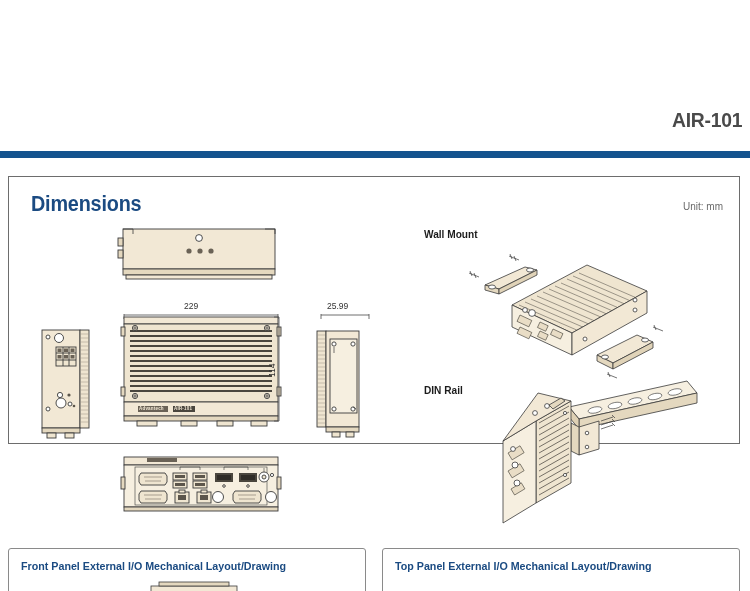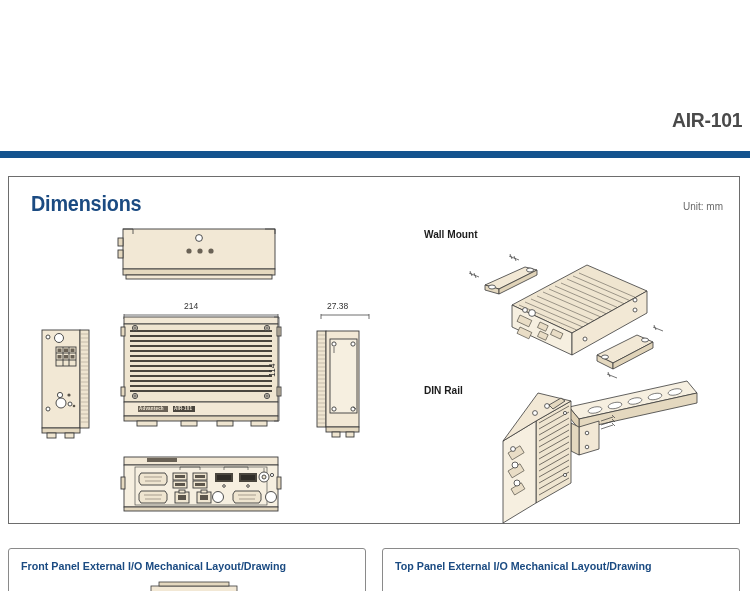--- a/index.html
+++ b/index.html
@@ -16,21 +16,21 @@
     letter-spacing:-0.3px;
     font-family:"Liberation Sans",sans-serif;
     transform:scaleX(0.92);transform-origin:right center;
   }
   .header-rule{
     position:absolute;left:0;right:0;top:151px;height:7px;background:#14538e;
   }
 
   
   .dim-card{
-    position:absolute;left:8px;top:176px;width:732px;height:348px;
+    position:absolute;left:8px;top:176px;width:732px;height:268px;
     border:1px solid #6d6d6d;background:#fff;box-sizing:border-box;
   }
   .dim-title{
     position:absolute;left:22px;top:14px;
     font-size:22px;font-weight:bold;color:#1b4b82;
     letter-spacing:-0.2px;transform:scaleX(0.9);transform-origin:left center;
   }
   .unit-label{
     position:absolute;right:16px;top:24px;font-size:10px;color:#6a6a6a;
   }
@@ -95,32 +95,32 @@
 
     <div class="cad" style="left:112px;top:124px;">
       <svg width="160" height="18" viewBox="0 0 160 18">
         <g stroke="#4a4a4a" stroke-width="0.8">
           <line x1="3" y1="13" x2="3" y2="18"></line>
           <line x1="157" y1="13" x2="157" y2="18"></line>
           <line x1="3" y1="14" x2="157" y2="14"></line>
         </g>
       </svg>
     </div>
-    <div class="lbl" style="left:175px;top:124px;">214</div>
+    <div class="lbl" style="left:175px;top:124px;">229</div>
 
     <div class="cad" style="left:310px;top:124px;">
       <svg width="52" height="18" viewBox="0 0 52 18">
         <g stroke="#4a4a4a" stroke-width="0.8">
           <line x1="2" y1="13" x2="2" y2="18"></line>
           <line x1="50" y1="13" x2="50" y2="18"></line>
           <line x1="2" y1="14" x2="50" y2="14"></line>
         </g>
       </svg>
     </div>
-    <div class="lbl" style="left:318px;top:124px;">27.38</div>
+    <div class="lbl" style="left:318px;top:124px;">25.99</div>
 
     <div class="cad" style="left:28px;top:148px;">
       <svg width="58" height="116" viewBox="0 0 58 116">
         <g stroke="#3a3a3a" stroke-width="0.9" fill="none">
           <rect x="5" y="5" width="38" height="98" fill="#f2e8d5"></rect>
 
           <rect x="43" y="5" width="9" height="98" fill="#efe5d0"></rect>
           <g stroke="#8d8madd" stroke-width="0.5">
           </g>
           <g stroke="#9a9287" stroke-width="0.5">

